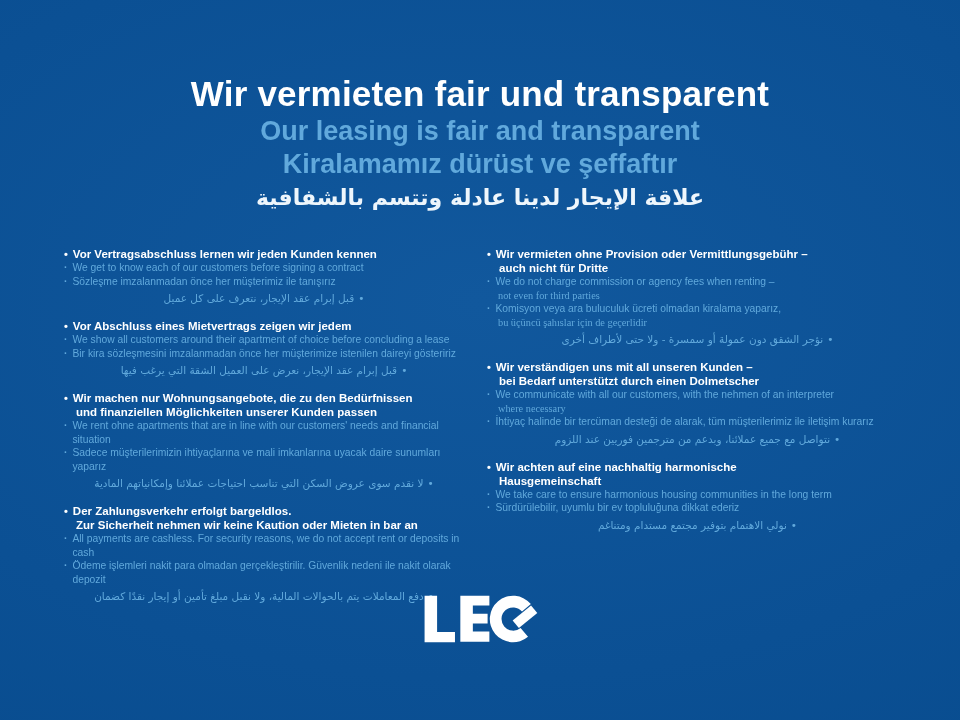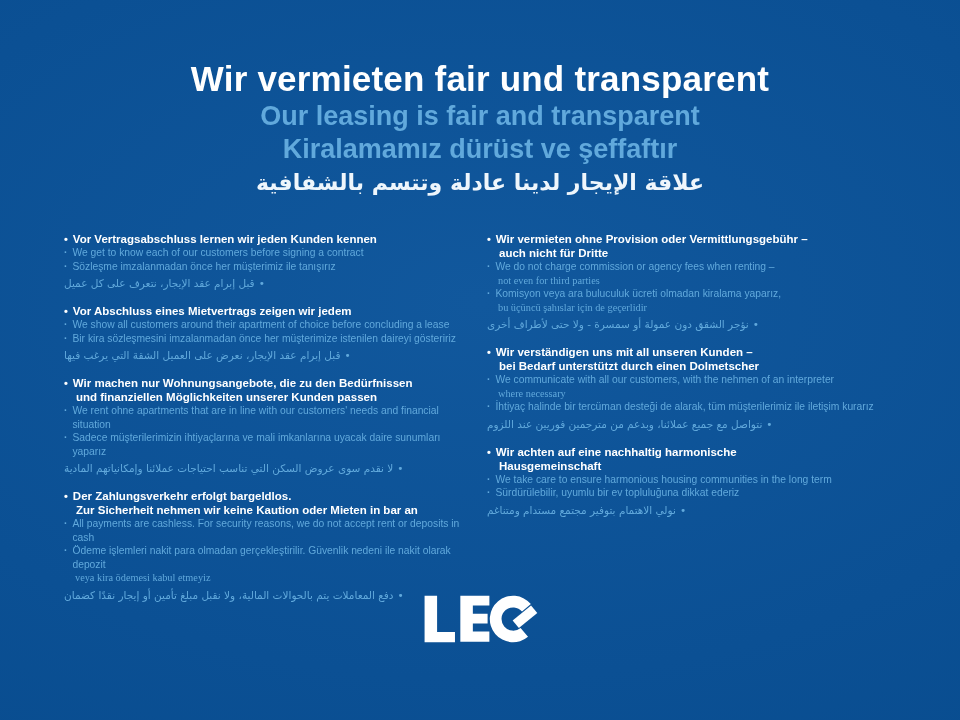--- a/index.html
+++ b/index.html
@@ -5,21 +5,21 @@
   html,body{margin:0;padding:0;background:#333;}
   .poster{
     position:relative;width:960px;height:720px;overflow:hidden;
     background:radial-gradient(ellipse 120% 95% at 50% 42%, #11589d 0%, #0b5094 55%, #074a8c 100%);
     font-family:"Liberation Sans","DejaVu Sans",sans-serif;
     -webkit-font-smoothing:antialiased;
   }
   :root{ --lt:#61a9dc; --wh:#ffffff; }
 
   
-  .hdr{text-align:center;padding-top:58px;}
+  .hdr{text-align:center;padding-top:58px;margin-top:15px;}
   .hdr h1{
     margin:0;color:var(--wh);font-size:35px;line-height:42px;font-weight:800;letter-spacing:.2px;
   }
   .sub{font-size:27px;line-height:33px;font-weight:700;color:var(--lt);}
   .sub.ar{
     font-size:22px;font-weight:700;color:#eef6fc;
     font-family:"DejaVu Sans","Liberation Sans",sans-serif;
   }
 
   
@@ -30,21 +30,21 @@
 
   .sec{margin-bottom:14px;}
   .line{display:flex;gap:5px;}
   .de{color:var(--wh);font-weight:700;font-size:11.5px;line-height:14px;}
   .de .blt{font-size:11px;}
   .de.cont{padding-left:12px;text-align:right;}
   .subln{color:var(--lt);font-size:10.3px;line-height:13.5px;}
   .subln .blt{font-weight:700;}
   .subln.cont{padding-left:11px;font-family:Liberation Serif, serif;}
   .arln{
-    display:block;direction:rtl;text-align:left;color:var(--lt);
+    display:block;direction:rtl;text-align:center;color:var(--lt);
     font-size:10.5px;line-height:14px;margin-top:3px;
     font-family:"DejaVu Sans","Liberation Sans",sans-serif;
   }
   .arln .blt{margin-left:4px;}
   .blt{flex:0 0 auto;}
 
   
   .logo{position:absolute;top:592px;left:50%;transform:translateX(-50%);}
   .logo svg{display:block;}
   .sr{position:absolute;width:1px;height:1px;overflow:hidden;clip:rect(0 0 0 0);}
@@ -119,23 +119,20 @@
           <div class="line de cont">
             <span>Zur Sicherheit nehmen wir keine Kaution oder Mieten in bar an</span>
           </div>
           <div class="line subln">
             <span class="blt">·</span>
             <span>All payments are cashless. For security reasons, we do not accept rent or deposits in cash</span>
           </div>
           <div class="line subln">
             <span class="blt">·</span>
             <span>Ödeme işlemleri nakit para olmadan gerçekleştirilir. Güvenlik nedeni ile nakit olarak depozit</span>
-          </div>
-          <div class="line subln cont">
-            <span>veya kira ödemesi kabul etmeyiz</span>
           </div>
           <div class="arln" dir="rtl"><span class="blt">•</span><span>دفع المعاملات يتم بالحوالات المالية، ولا نقبل مبلغ تأمين أو إيجار نقدًا كضمان</span></div>
         </div>
       </section>
     <section class="col right" id="col-right">
         <div class="sec">
           <div class="line de">
             <span class="blt">•</span>
             <span>Wir vermieten ohne Provision oder Vermittlungsgebühr –</span>
           </div>

